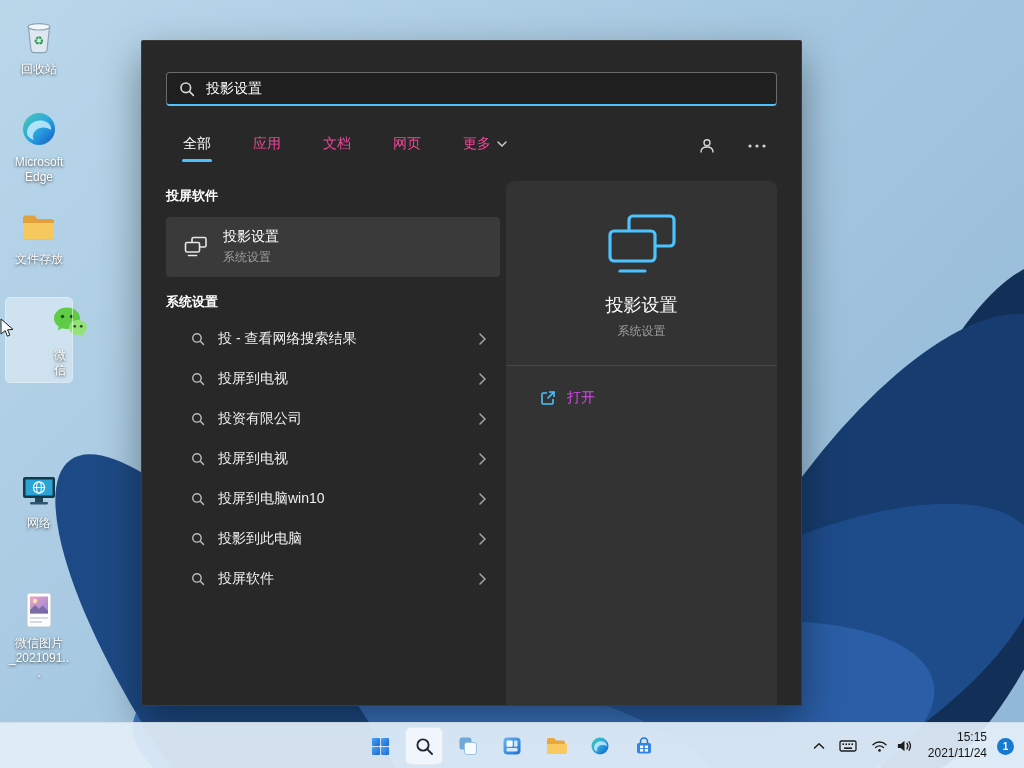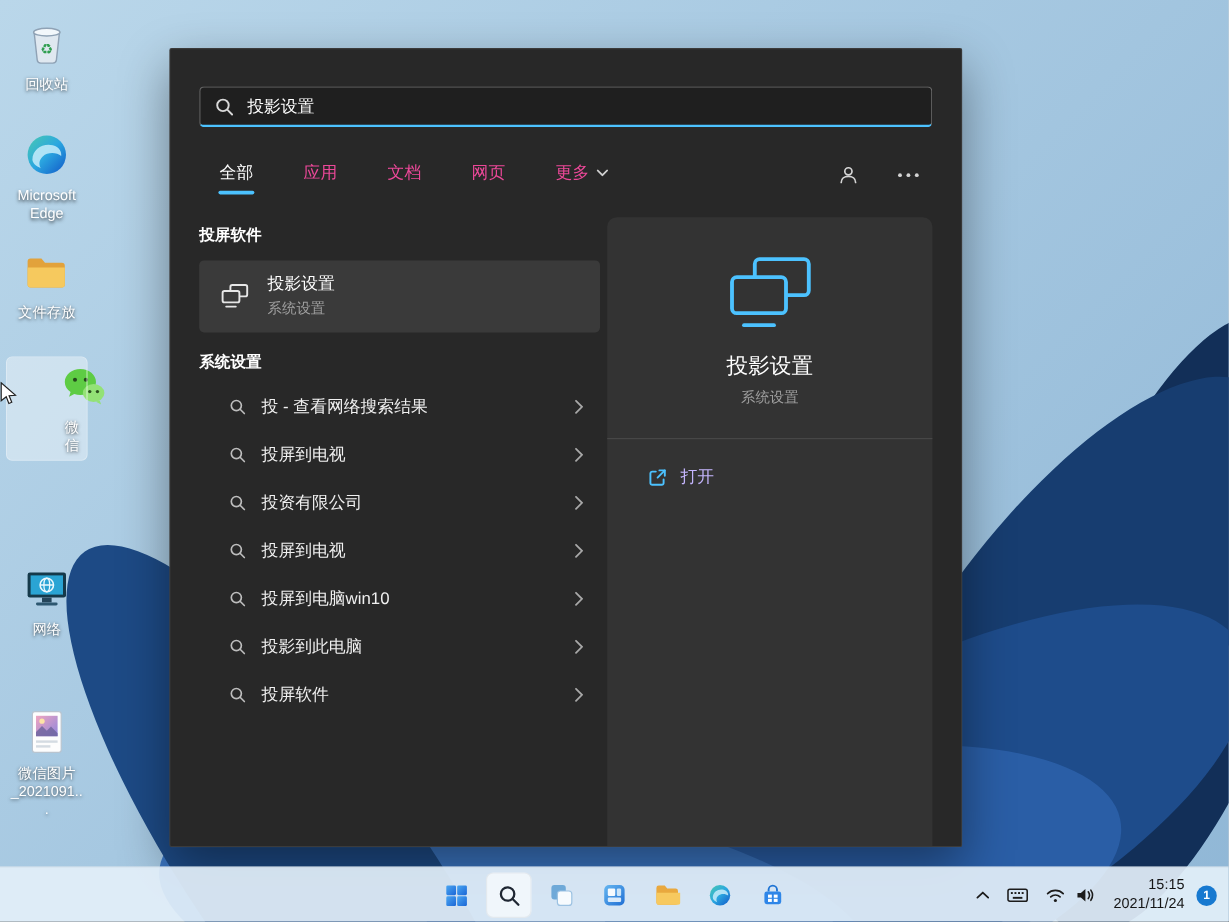--- a/index.html
+++ b/index.html
@@ -72,21 +72,21 @@
 
   .preview-card {
     position:absolute; left:364px; right:24px; top:140px; bottom:0;
     background:#333333; border-radius:8px 8px 0 0;
   }
   .pv-icon { position:absolute; top:32px; left:50%; transform:translateX(-50%); }
   .pv-title { position:absolute; top:112px; width:100%; text-align:center; font-size:18px; color:#fff; }
   .pv-sub   { position:absolute; top:142px; width:100%; text-align:center; font-size:12px; color:#9f9f9f; }
   .pv-div   { position:absolute; top:184px; left:0; right:0; height:1px; background:#474747; }
   .open-row { position:absolute; top:202px; left:34px; height:30px; display:flex; align-items:center; gap:11px;
-              font-size:14px; color:#c4b5fd; }
+              font-size:14px; color:#d946ef; }
 
   
   .taskbar {
     position:absolute; left:0; right:0; bottom:0; height:46px; z-index:50;
     background:rgba(227,239,248,.92); border-top:1px solid rgba(0,0,0,.05);
   }
   .tb-center {
     position:absolute; left:50%; top:0; transform:translateX(-50%);
     height:46px; display:flex; align-items:center; gap:6px;
   }

